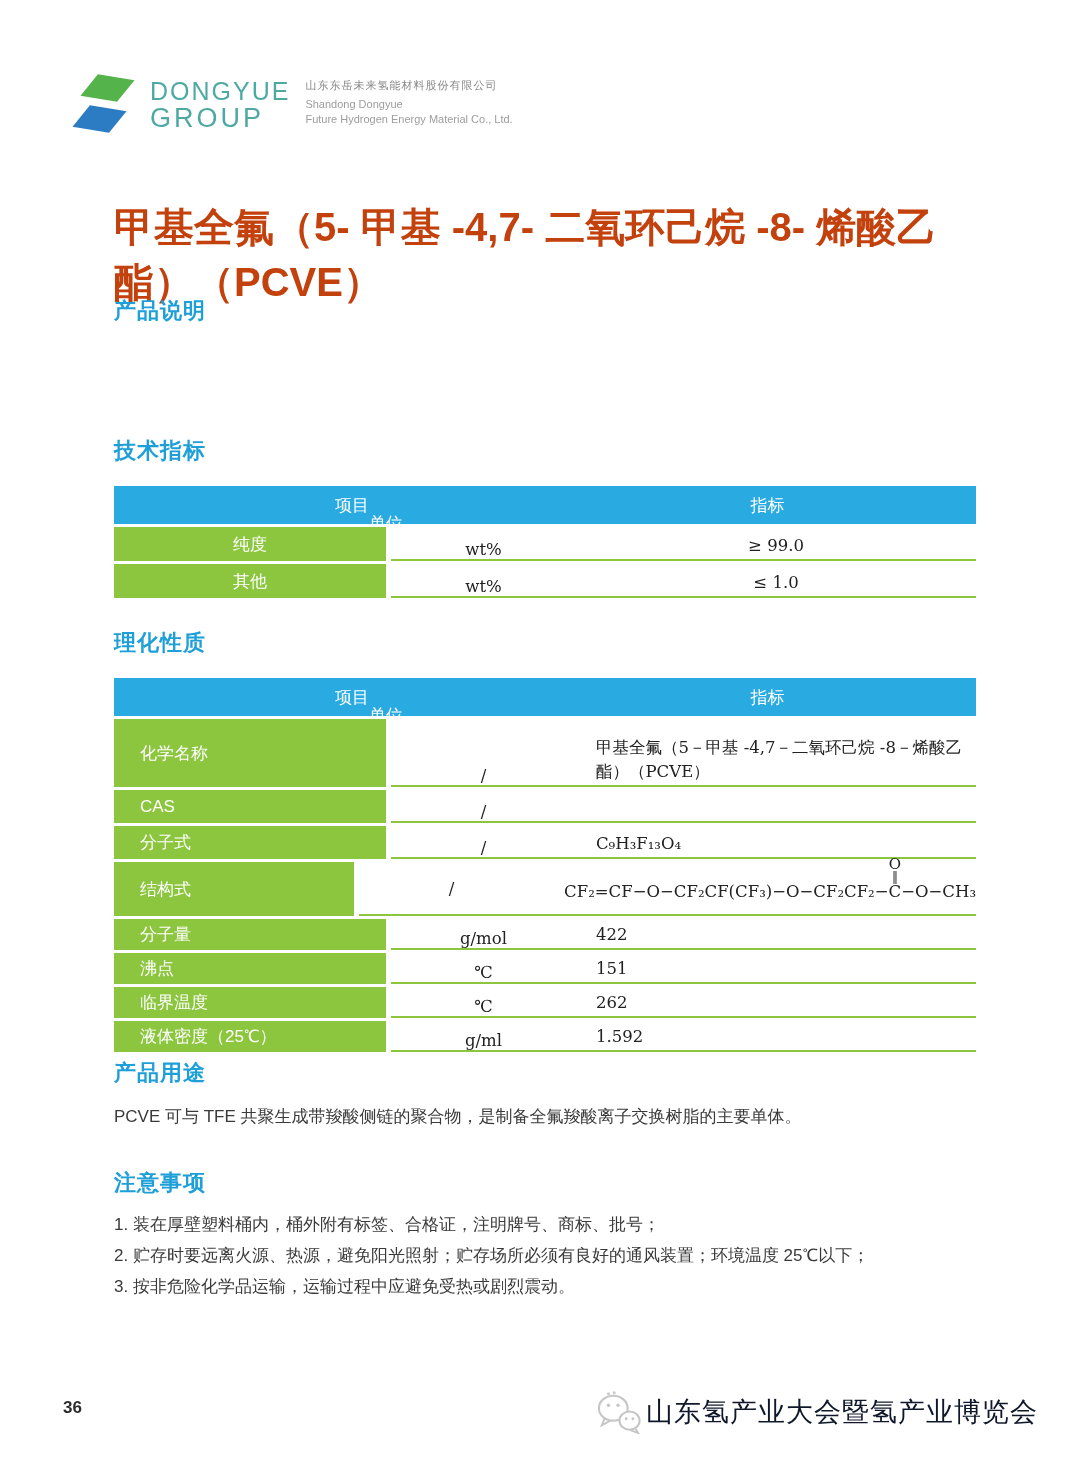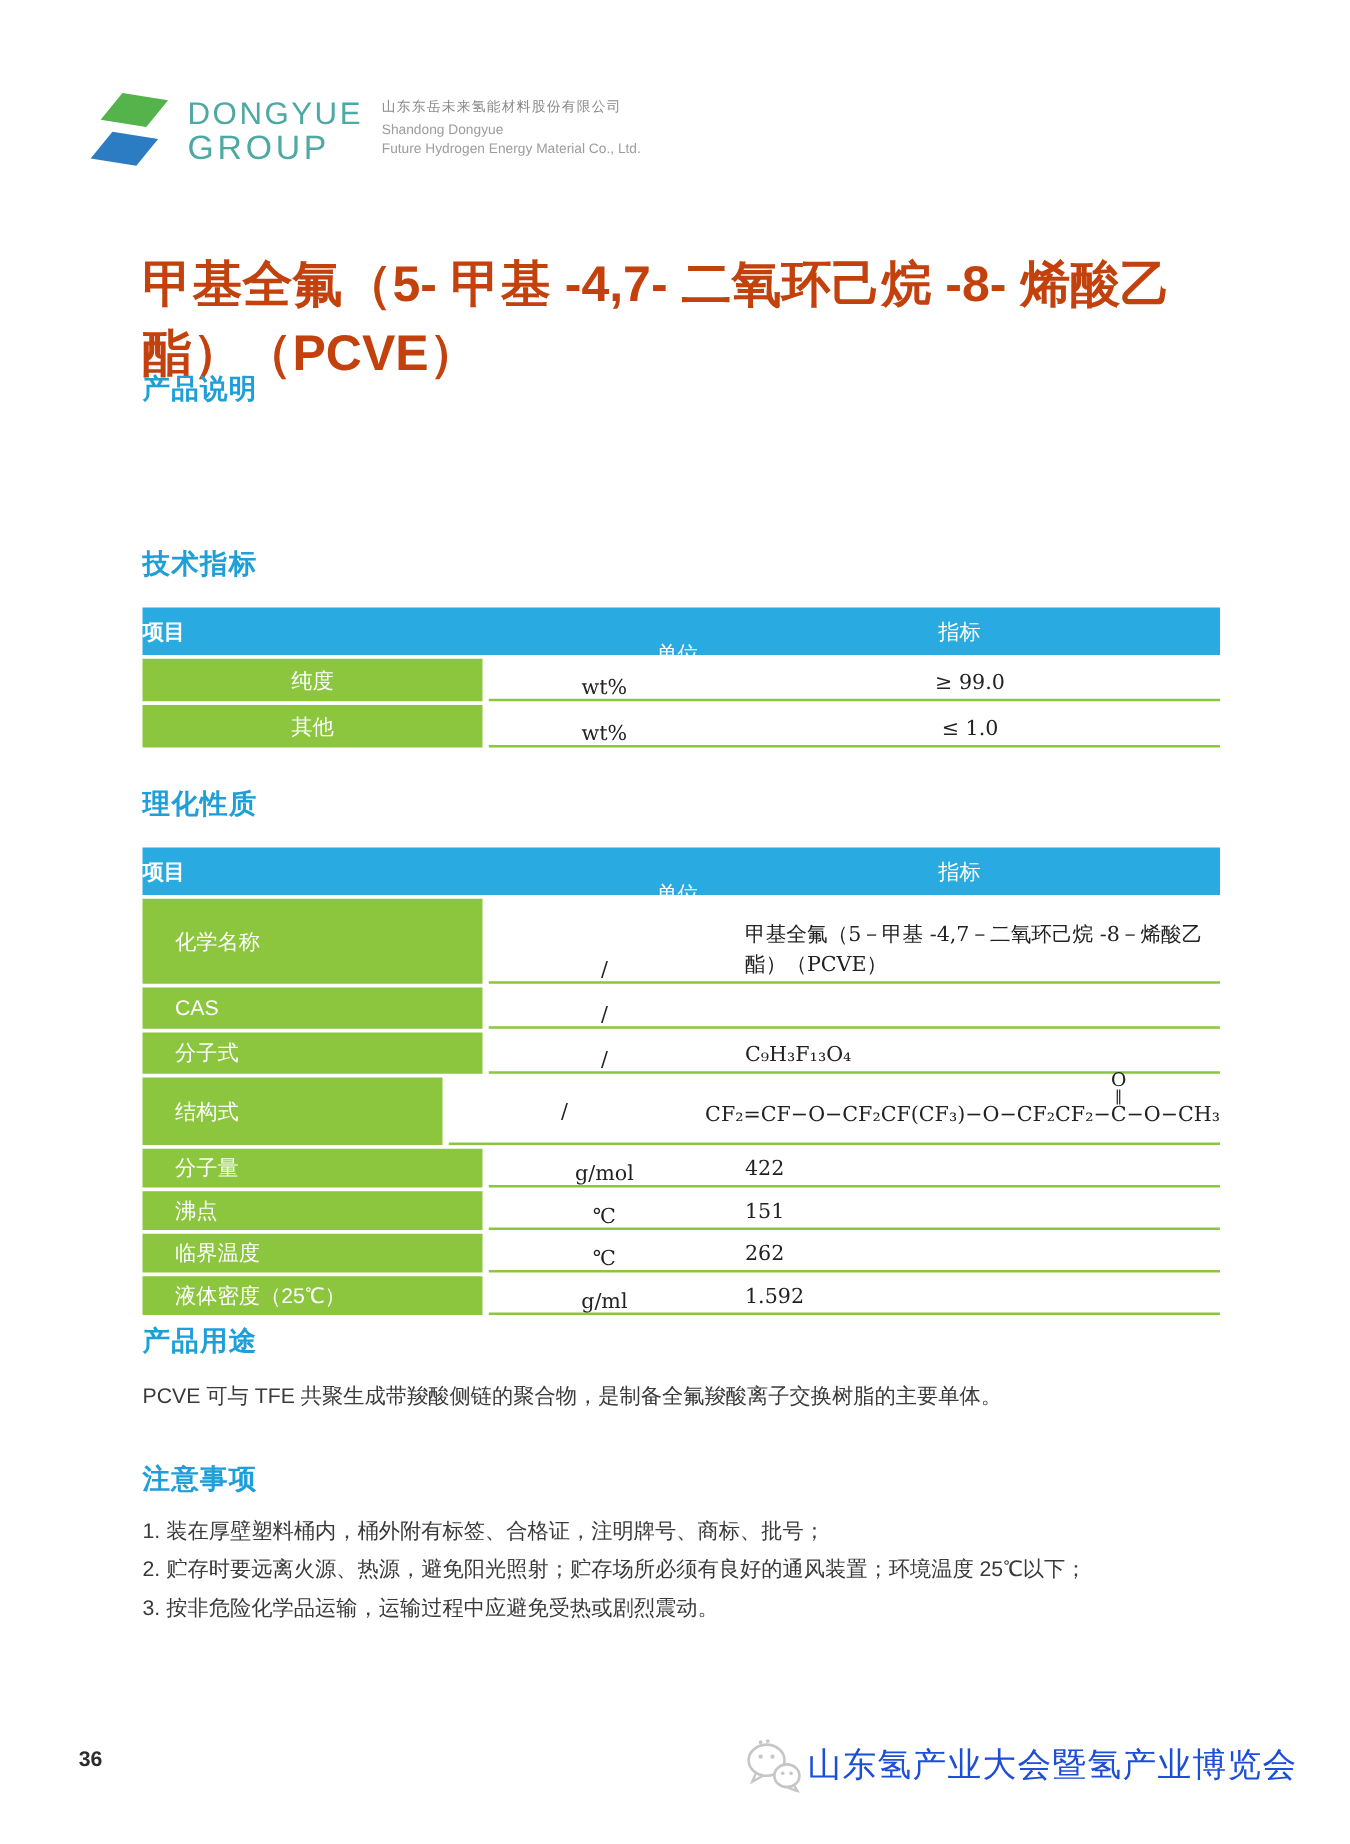--- a/index.html
+++ b/index.html
@@ -45,22 +45,22 @@
 
   .notes-list { margin-top: 12px; font-size: 17px; line-height: 1.82; color: #3a3a3a; }
 
   
   .spec-table { margin-top: 20px; width: 100%; }
   .thead {
     display: flex; align-items: center; background: #29abe2; color: #fff;
     height: 38px; margin-bottom: 3px; font-size: 17px;
   }
   .t2 .thead { height: 38px; }
-  .th-item { width: 255px; text-align: left; font-weight: bold; }
-  .th-unit { width: 190px; text-align: right; margin-top: 36px; }
+  .th-item { width: 255px; text-align: right; }
+  .th-unit { width: 190px; text-align: left; margin-top: 36px; }
   .th-value { flex: 1; text-align: center; }
 
   .trow { display: flex; margin-bottom: 3px; min-height: 34px; }
   .td-item {
     width: 272px; background: #8cc63f; color: #ffffff; font-size: 17px;
     display: flex; align-items: center; justify-content: center;
     margin-right: 5px; padding: 4px 8px;
   }
   .t2 .td-item { justify-content: flex-start; padding-left: 26px; }
   .td-rest { flex: 1; display: flex; align-items: flex-end; border-bottom: 2px solid #8cc63f; }
@@ -89,21 +89,21 @@
   .carbonyl-above {
     position: absolute; bottom: calc(100% - 3px); left: 50%; transform: translateX(-50%);
     display: flex; flex-direction: column; align-items: center; line-height: 1.0; font-size: 15px;
   }
   .carbonyl-above .bond { font-size: 12px; line-height: 0.9; }
 
   
   .page-number { position: absolute; left: 63px; top: 1398px; font-size: 17px; color: #2c2c2c; font-weight: bold; }
   .watermark {
     position: absolute; right: 42px; top: 1390px;
-    display: flex; align-items: center; color: #1d4ed8;
+    display: flex; align-items: center; color: #0f172a;
   }
   .watermark-text { font-size: 27px; letter-spacing: 1px; margin-left: 4px;
     text-shadow: 0.5px 0.5px 0 #ffffff; }
 </style>
 </head>
 <body>
 
 <div class="header">
   <div class="logo-mark">
     <div class="lm-green"></div>

